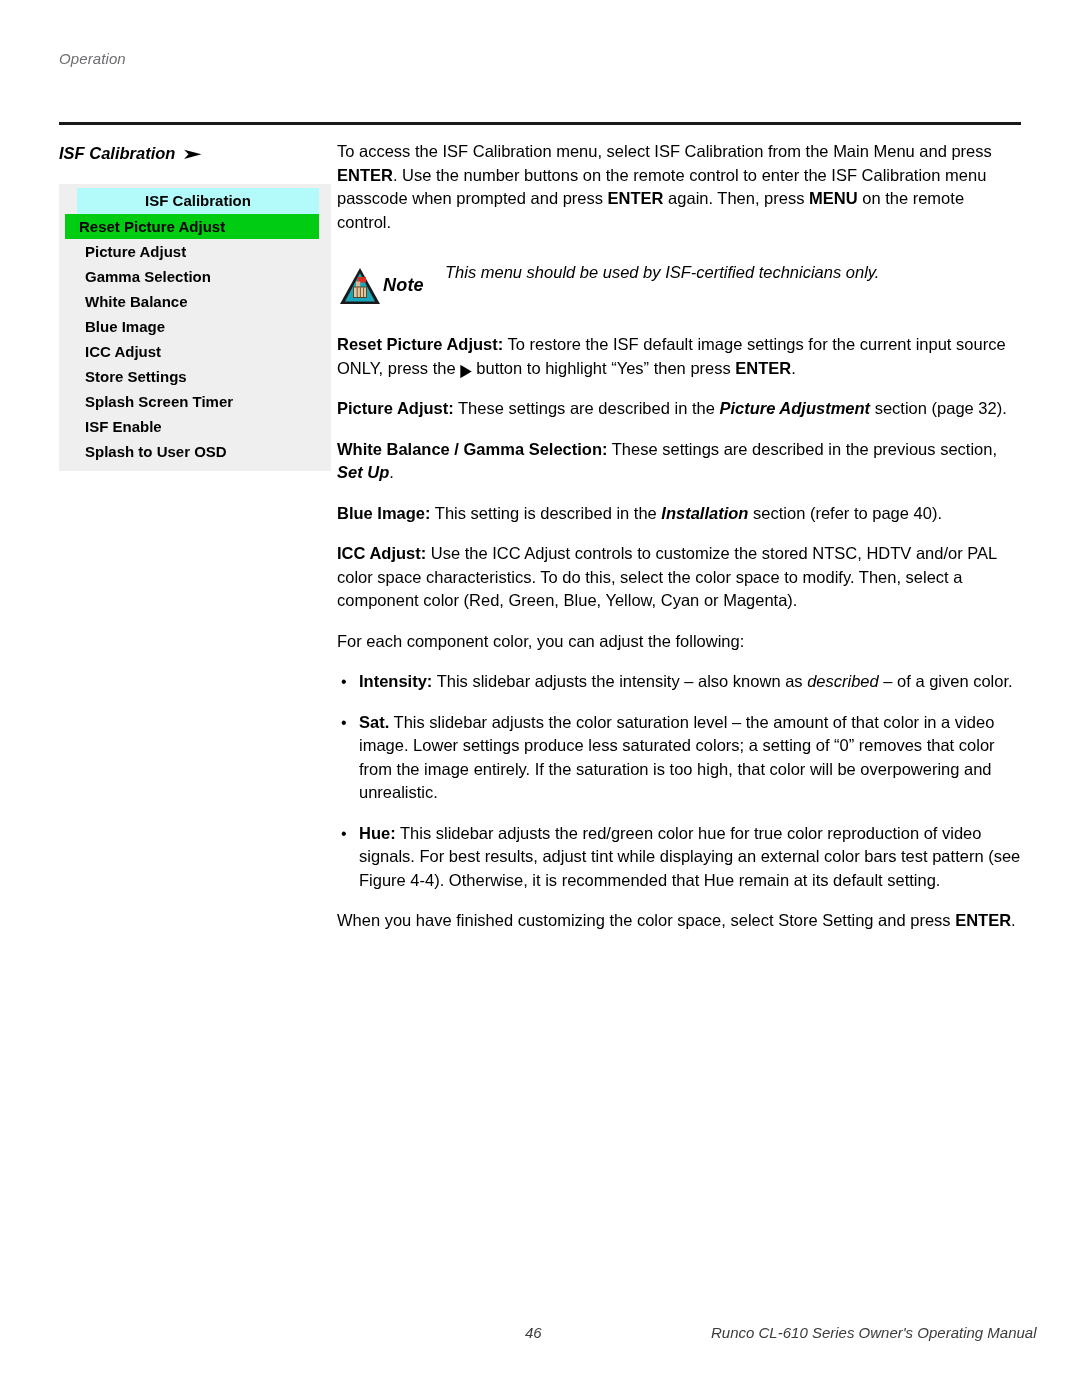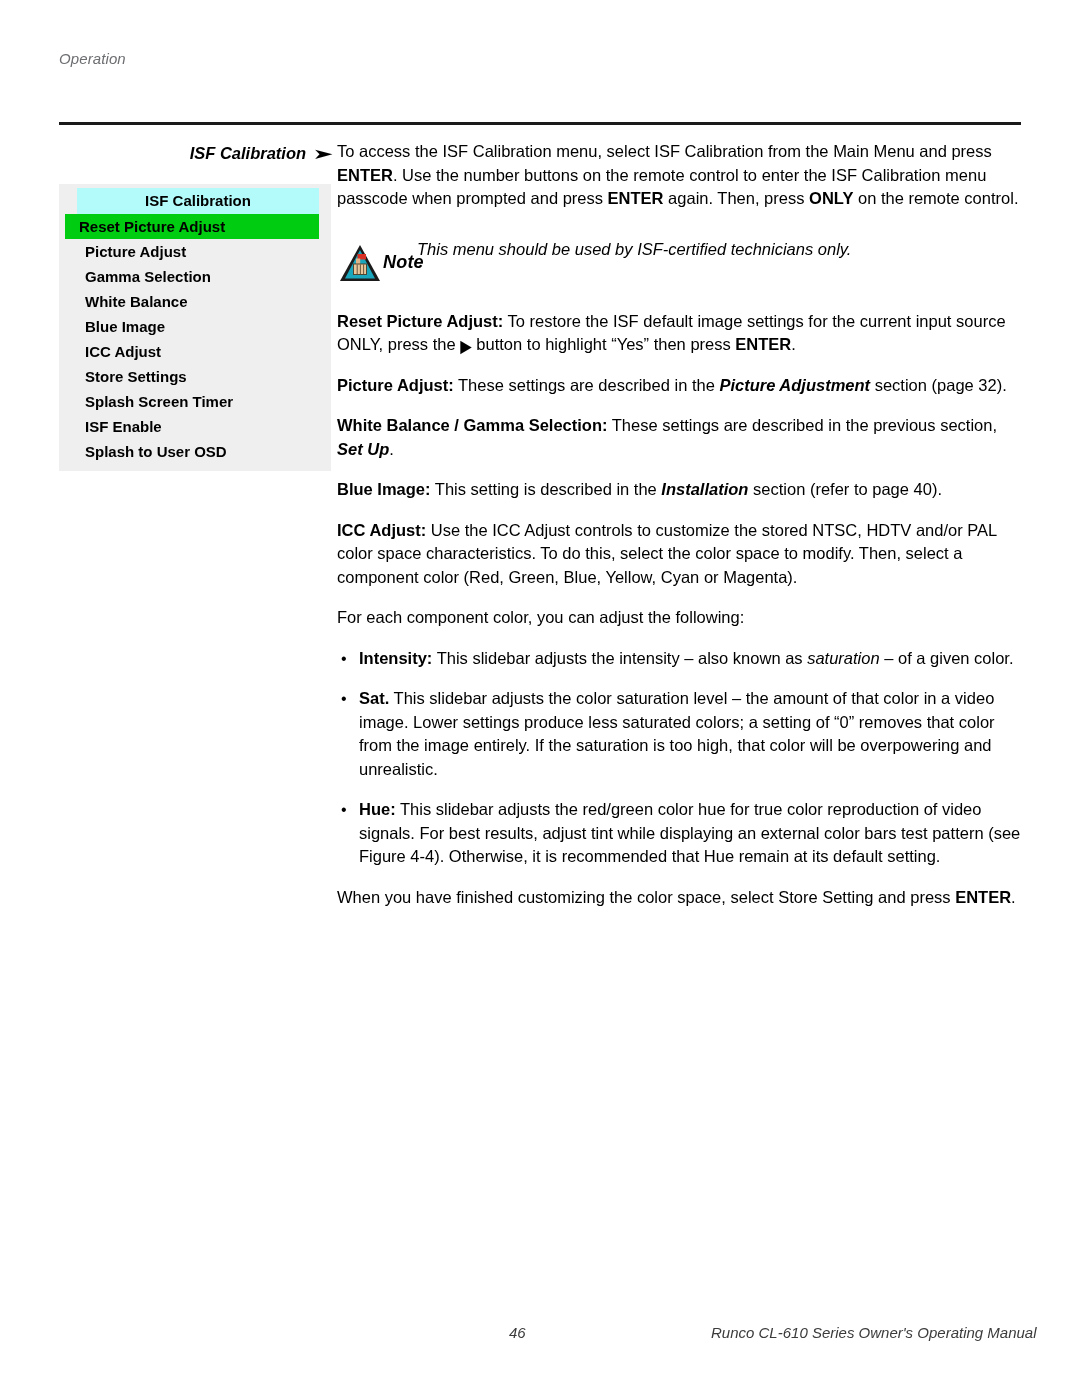--- a/index.html
+++ b/index.html
@@ -45,21 +45,21 @@
 
   
   .left-col {
     position: absolute;
     left: 59px;
     top: 140px;
     width: 272px;
   }
 
   .section-heading {
-    text-align: right;
+    text-align: left;
     padding-right: 0;
     font-size: 16.5px;
     font-weight: bold;
     font-style: italic;
     line-height: 1.35;
     white-space: nowrap;
   }
   .section-heading .arrow {
     display: inline-block;
     font-style: normal;
@@ -151,21 +151,21 @@
   .note-label {
     position: absolute;
     left: 46px;
     top: 24px;
     font-size: 18px;
     font-weight: bold;
     font-style: italic;
     letter-spacing: 0.2px;
   }
   .note-text {
-    margin-left: 80px;
+    margin-left: 108px;
     font-size: 16.5px;
     line-height: 23.5px;
     font-style: italic;
     padding-top: 10px;
   }
 
   
   .bullet {
     position: relative;
     font-size: 16.5px;
@@ -187,21 +187,21 @@
     left: 59px;
     right: 59px;
     bottom: 51px;
     height: 22px;
     font-size: 15px;
     font-style: italic;
     color: #3b3b3b;
   }
   .footer-pageno {
     position: absolute;
-    left: 450px;
+    left: 466px;
     top: 0;
   }
   .footer-title {
     position: absolute;
     left: 652px;
     top: 0;
     white-space: nowrap;
   }
 </style>
 </head>
@@ -226,21 +226,21 @@
     <div class="osd-item">Blue Image</div>
     <div class="osd-item">ICC Adjust</div>
     <div class="osd-item">Store Settings</div>
     <div class="osd-item">Splash Screen Timer</div>
     <div class="osd-item">ISF Enable</div>
     <div class="osd-item">Splash to User OSD</div>
   </div>
 
   <div class="body-col">
 
-    <p class="para"><span>To access the ISF Calibration menu, select ISF Calibration from the Main Menu and press </span><b>ENTER</b><span>. Use the number buttons on the remote control to enter the ISF Calibration menu passcode when prompted and press </span><b>ENTER</b><span> again. Then, press </span><b>ONLY</b><span> on the remote control.</span></p>
+    <p class="para"><span>To access the ISF Calibration menu, select ISF Calibration from the Main Menu and press </span><b>ENTER</b><span>. Use the number buttons on the remote control to enter the ISF Calibration menu passcode when prompted and press </span><b>ENTER</b><span> again. Then, press </span><b>MENU</b><span> on the remote control.</span></p>
 
     <div class="note-block">
       <span class="note-icon">
         <svg width="42" height="38" viewBox="0 0 42 38" xmlns="http://www.w3.org/2000/svg">
           <polygon points="21,1 41,37 1,37" fill="#1a1a1a"></polygon>
           <polygon points="21,6 36,34.5 6,34.5" fill="#1aa6bd"></polygon>
           <rect x="18.5" y="10" width="8.5" height="5.5" fill="#d93025"></rect>
           <rect x="17" y="14.5" width="4.2" height="8" fill="#e0b589"></rect>
           <rect x="14.5" y="20" width="13" height="10.5" fill="#e8c79d" stroke="#4a3b25" stroke-width="0.9"></rect>
           <line x1="18.2" y1="20.5" x2="18.2" y2="30" stroke="#4a3b25" stroke-width="0.8"></line>
@@ -257,21 +257,21 @@
     <p class="para"><b>Picture Adjust:</b><span> These settings are described in the </span><span class="bi">Picture Adjustment</span><span> section (page 32).</span></p>
 
     <p class="para"><b>White Balance / Gamma Selection:</b><span> These settings are described in the previous section, </span><span class="bi">Set Up</span><span>.</span></p>
 
     <p class="para"><b>Blue Image:</b><span> This setting is described in the </span><span class="bi">Installation</span><span> section (refer to page 40).</span></p>
 
     <p class="para"><b>ICC Adjust:</b><span> Use the ICC Adjust controls to customize the stored NTSC, HDTV and/or PAL color space characteristics. To do this, select the color space to modify. Then, select a component color (Red, Green, Blue, Yellow, Cyan or Magenta).</span></p>
 
     <p class="para">For each component color, you can adjust the following:</p>
 
-    <div class="bullet"><span class="dot">•</span><b>Intensity:</b><span> This slidebar adjusts the intensity – also known as </span><i>saturation</i><span> – of a given color.</span></div>
+    <div class="bullet"><span class="dot">•</span><b>Intensity:</b><span> This slidebar adjusts the intensity – also known as </span><i>described</i><span> – of a given color.</span></div>
 
     <div class="bullet"><span class="dot">•</span><b>Sat.</b><span> This slidebar adjusts the color saturation level – the amount of that color in a video image. Lower settings produce less saturated colors; a setting of “0” removes that color from the image entirely. If the saturation is too high, that color will be overpowering and unrealistic.</span></div>
 
     <div class="bullet"><span class="dot">•</span><b>Hue:</b><span> This slidebar adjusts the red/green color hue for true color reproduction of video signals. For best results, adjust tint while displaying an external color bars test pattern (see Figure 4-4). Otherwise, it is recommended that Hue remain at its default setting.</span></div>
 
     <p class="para"><span>When you have finished customizing the color space, select Store Setting and press </span><b>ENTER</b><span>.</span></p>
 
   </div>
 
   <div class="footer">

